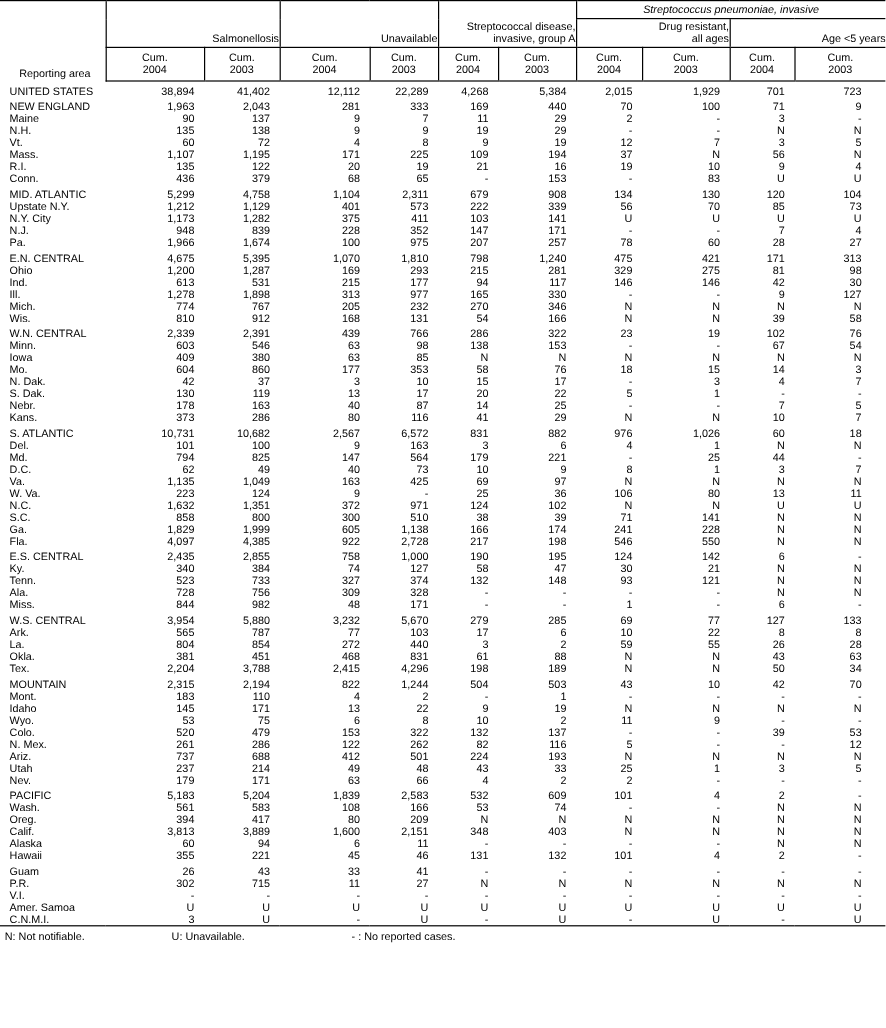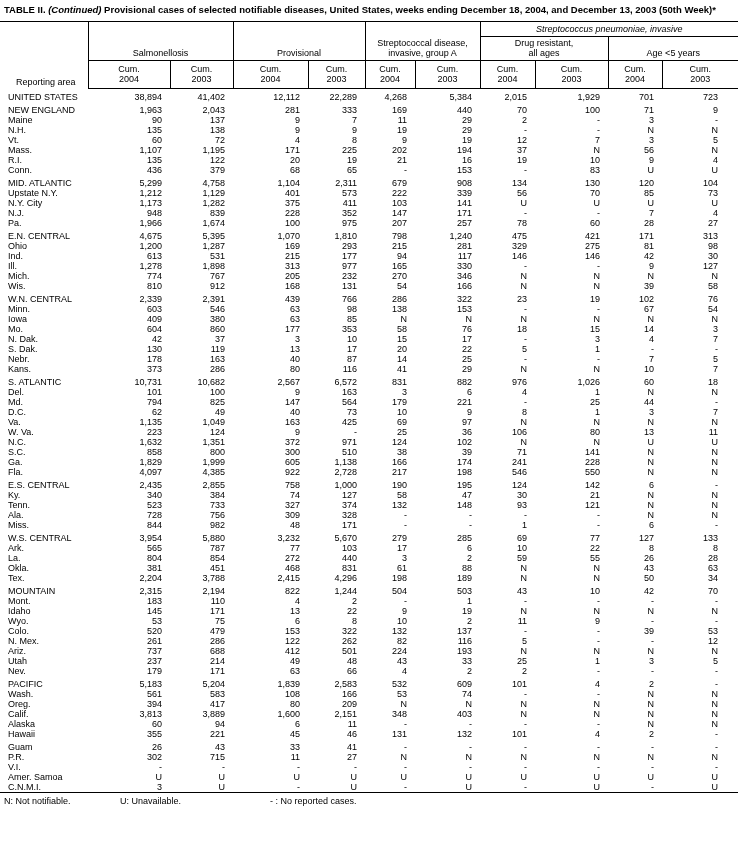--- a/index.html
+++ b/index.html
@@ -10,71 +10,66 @@
     margin:4px 4px 6px 4px; width:726px; }
   .title .it { font-style:italic; }
 
   table.main { border-collapse:collapse; table-layout:fixed; width:738px;
     border-bottom:1px solid #000; }
   th, td { margin:0; padding:0; font-weight:normal; }
 
   thead th { font-size:9px; line-height:10px; }
   thead tr.h1 th { border-top:1px solid #000; }
   th.ra { text-align:center; vertical-align:bottom; padding:0 0 2px 4px; }
-  th.grp { text-align:center; vertical-align:bottom; padding-bottom:2px;
+  th.grp { text-align:right; vertical-align:bottom; padding-bottom:2px;
     border-bottom:1px solid #000; }
   th.gl { border-left:1px solid #000; }
   th.pneumo { font-style:italic; vertical-align:middle;
     height:14px; border-left:1px solid #000; border-bottom:1px solid #000; }
   tr.h2 { height:24px; }
   th.cum { text-align:center; vertical-align:middle; height:24px;
     border-left:1px solid #000; border-bottom:1px solid #000; padding:1px 0 2px; }
 
   tbody td { font-size:9px; height:10px; line-height:10px;
     white-space:nowrap; overflow:hidden; }
   td.area { text-align:left; padding-left:8px; }
   td.num  { text-align:right; padding-right:8px; }
   td.num:last-child { padding-right:20px; }
   tr.gap td { height:3px; line-height:3px; font-size:1px; }
 
   .footnotes { margin:3px 4px 0 4px; font-size:9px; line-height:11px; }
-  .fn-item1 { display:inline-block; width:116px; }
+  .fn-item1 { display:inline-block; width:139px; }
   .fn-item2 { display:inline-block; width:150px; }
 </style>
 </head>
 <body>
 
 <div class="page">
 
-  <div class="title">
-    <span>TABLE II.</span>
-    <span class="it">(Continued)</span>
-    <span>Provisional cases of selected notifiable diseases, United States, weeks ending December 18, 2004, and December 13, 2003 (50th Week)*</span>
-  </div>
 
   <table class="main">
     <colgroup>
       <col style="width:88px">
         <col style="width:82px">
         <col style="width:63px">
       <col style="width:75px">
         <col style="width:57px">
         <col style="width:50px">
       <col style="width:65px">
         <col style="width:55px">
         <col style="width:73px">
       <col style="width:54px">
         <col style="width:76px">
     </colgroup>
     <thead>
       <tr class="h1">
         <th class="ra" rowspan="3">Reporting area</th>
         <th class="grp gl" colspan="2" rowspan="2">Salmonellosis</th>
         <th class="grp gl" colspan="2" rowspan="2">
-          <div>Provisional</div>
+          <div>Unavailable</div>
         </th>
         <th class="grp gl" colspan="2" rowspan="2">
           <div>Streptococcal disease,</div>
           <div>invasive, group A</div>
         </th>
         <th class="pneumo" colspan="4">Streptococcus pneumoniae, invasive</th>
       </tr>
       <tr class="h2">
         <th class="grp gl" colspan="2">
           <div>Drug resistant,</div>
@@ -196,21 +191,21 @@
           <td class="num">7</td>
           <td class="num">3</td>
           <td class="num">5</td>
         </tr>
         <tr>
           <td class="area">Mass.</td>
           <td class="num">1,107</td>
           <td class="num">1,195</td>
           <td class="num">171</td>
           <td class="num">225</td>
-          <td class="num">202</td>
+          <td class="num">109</td>
           <td class="num">194</td>
           <td class="num">37</td>
           <td class="num">N</td>
           <td class="num">56</td>
           <td class="num">N</td>
         </tr>
         <tr>
           <td class="area">R.I.</td>
           <td class="num">135</td>
           <td class="num">122</td>

